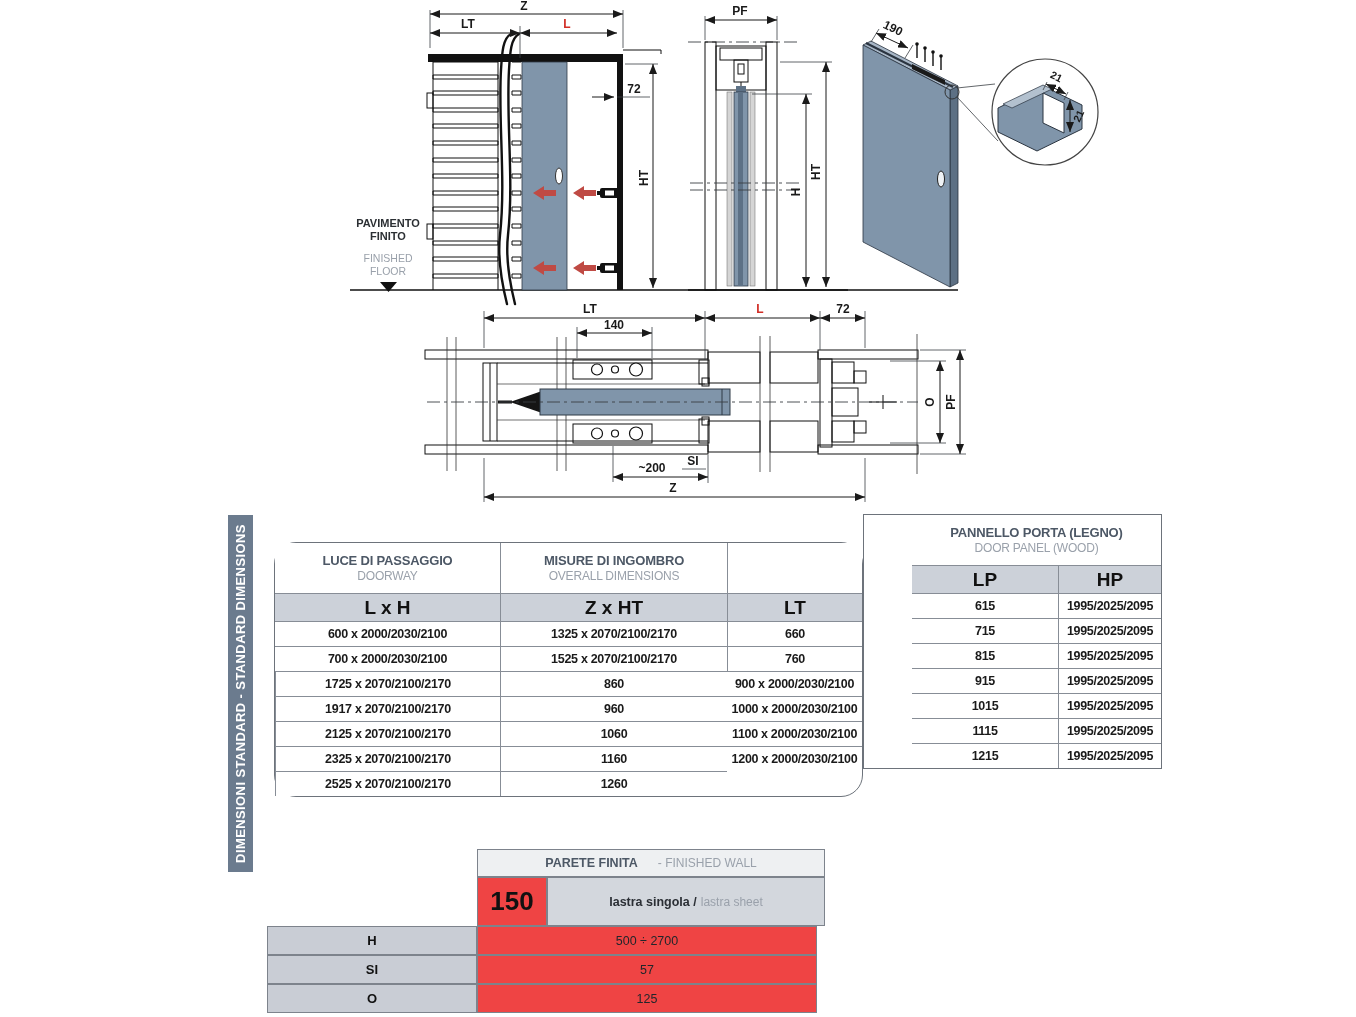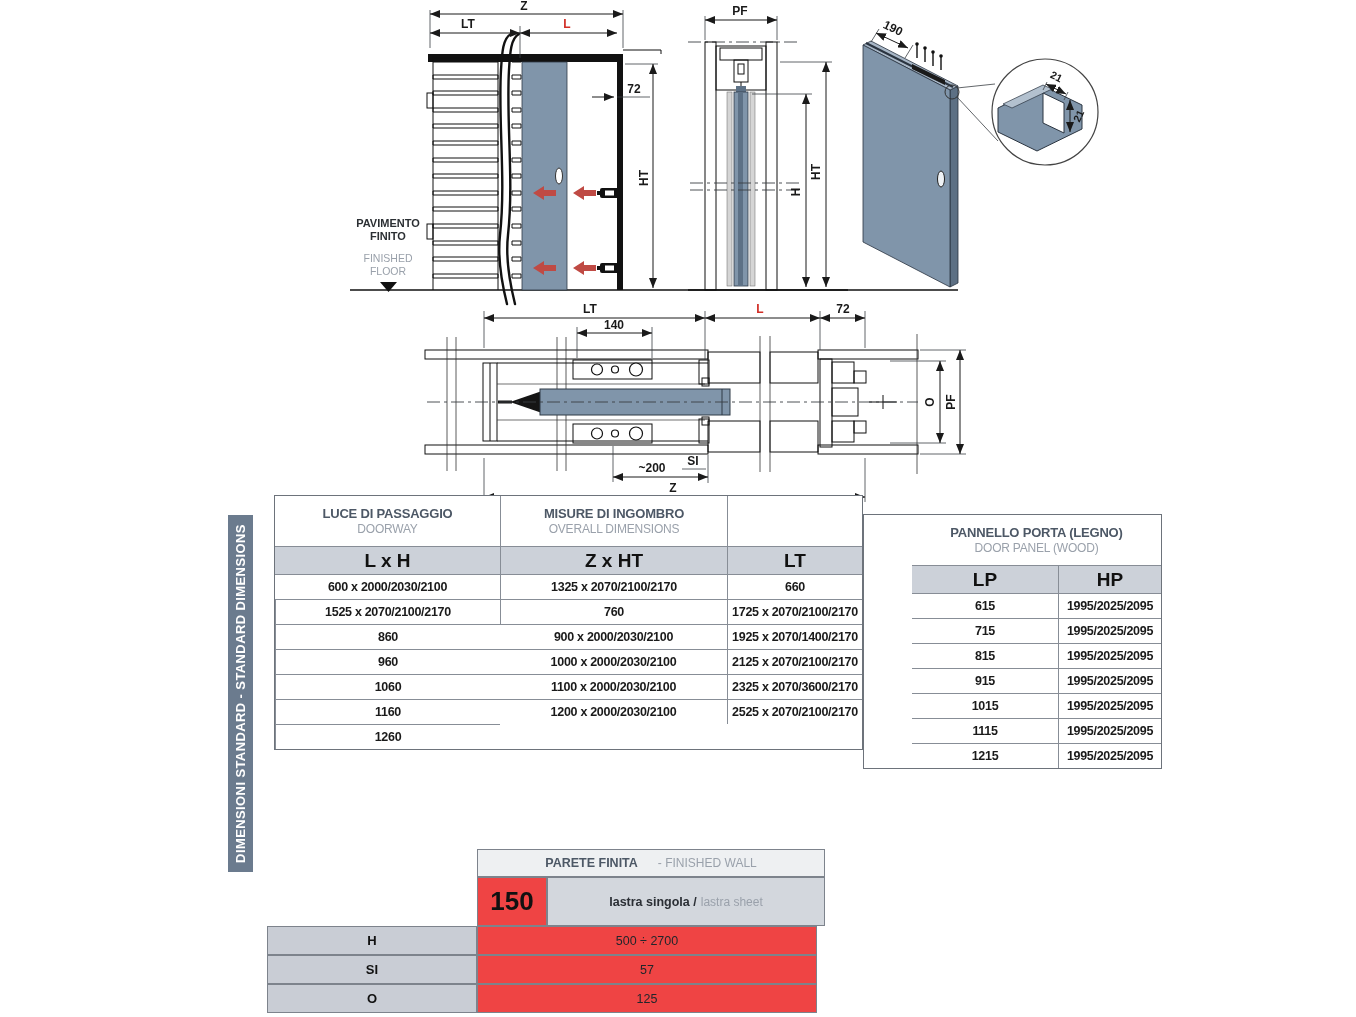--- a/index.html
+++ b/index.html
@@ -22,21 +22,21 @@
   
   .side-label { position:absolute; left:228px; top:515px; width:25px; height:357px; background:#6b7b8e; }
   .side-label-text { position:absolute; left:0; top:357px; width:357px; height:25px;
     transform-origin:0 0; transform:rotate(-90deg);
     color:#fff; font-size:13px; font-weight:700; letter-spacing:.4px;
     line-height:25px; text-align:center; white-space:nowrap; }
 
   
   .tbl { position:absolute; display:grid; border:1.5px solid #6d737b; background:#fff;
          grid-template-rows:50px 28px repeat(7,25px); }
-  .tbl-left  { left:274px; top:495px; width:589px; grid-template-columns:225px 227px 1fr; }
+  .tbl-left  { left:274px; top:542px; width:589px; grid-template-columns:225px 227px 1fr;border-radius:22px; }
   .tbl-right { left:863px; top:514px; width:299px; grid-template-columns:146px 1fr;padding-left:48px; }
   .c { border-left:1px solid #878d96; border-top:1px solid #878d96;
        display:flex; align-items:center; justify-content:center; text-align:center; background:#fff; }
   .c.fc { border-left:none; } .c.fr { border-top:none; }
   .c.title { flex-direction:column; gap:1px; }
   .t1 { font-size:13px; font-weight:600; color:#4d5866; letter-spacing:-0.2px; }
   .t2 { font-size:12px; font-weight:400; color:#9aa1ab; letter-spacing:-0.2px; }
   .c.hdr { background:#ccd1d9; font-size:19px; font-weight:700; color:#111; }
   .c.data { font-size:12.5px; font-weight:600; color:#1a1a1a; letter-spacing:-0.3px; }
   .span2 { grid-column:1 / 3; }
@@ -337,32 +337,33 @@
       <span class="t2">OVERALL DIMENSIONS</span>
     </div>
     <div class="c fr"></div>
     <div class="c fc hdr">L x H</div>
     <div class="c hdr">Z x HT</div>
     <div class="c hdr">LT</div>
 
     <div class="c fc data">600 x 2000/2030/2100</div>
     <div class="c data">1325 x 2070/2100/2170</div>
     <div class="c data">660</div>
+    <div class="c fc data">700 x 2000/2030/2100</div>
     <div class="c data">1525 x 2070/2100/2170</div>
     <div class="c data">760</div>
     <div class="c data">1725 x 2070/2100/2170</div>
     <div class="c data">860</div>
     <div class="c fc data">900 x 2000/2030/2100</div>
-    <div class="c data">1925 x 2070/1400/2170</div>
+    <div class="c data">1917 x 2070/2100/2170</div>
     <div class="c data">960</div>
     <div class="c fc data">1000 x 2000/2030/2100</div>
     <div class="c data">2125 x 2070/2100/2170</div>
     <div class="c data">1060</div>
     <div class="c fc data">1100 x 2000/2030/2100</div>
-    <div class="c data">2325 x 2070/3600/2170</div>
+    <div class="c data">2325 x 2070/2100/2170</div>
     <div class="c data">1160</div>
     <div class="c fc data">1200 x 2000/2030/2100</div>
     <div class="c data">2525 x 2070/2100/2170</div>
     <div class="c data">1260</div>
   </div>
 
   <div class="tbl tbl-right">
     <div class="c fc fr title span2">
       <span class="t1">PANNELLO PORTA (LEGNO)</span>
       <span class="t2">DOOR PANEL (WOOD)</span>

